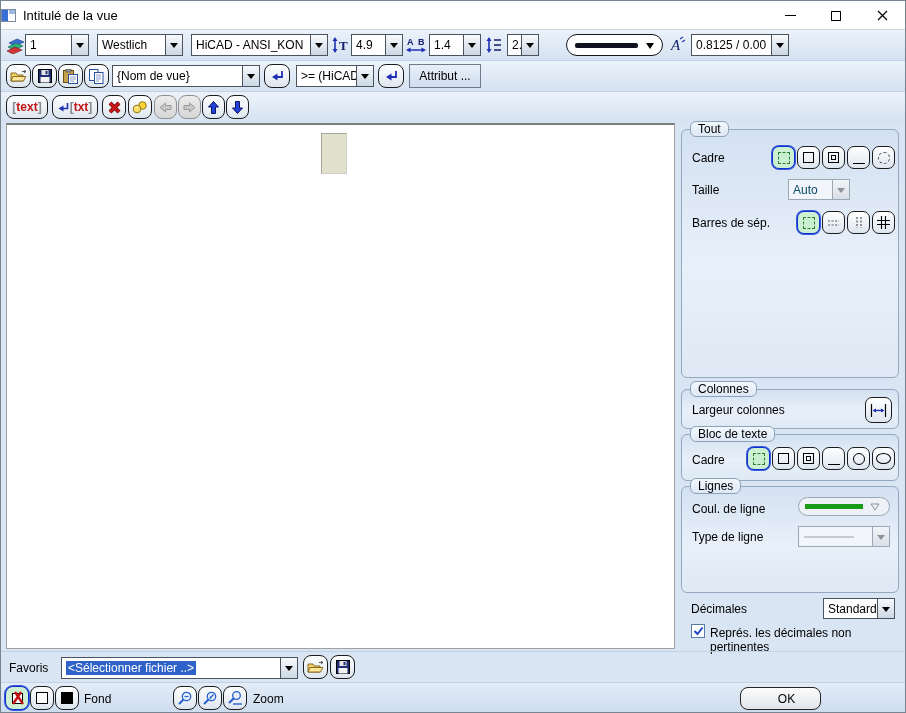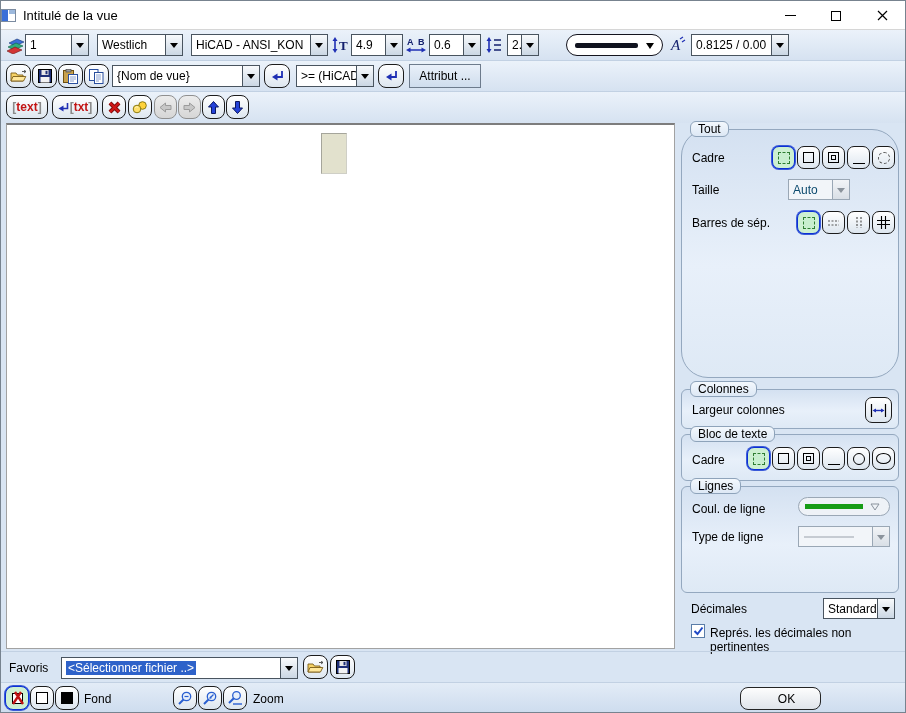--- a/index.html
+++ b/index.html
@@ -160,21 +160,21 @@
     <div class="glyph-ic" style="left:405px; top:7px;">
       <svg width="20" height="17">
         <text x="1" y="8" font-size="9" font-weight="bold" fill="#14216e">A</text>
         <text x="12" y="8" font-size="9" font-weight="bold" fill="#14216e">B</text>
         <path d="M3 13 L17 13" stroke="#1f2fb4" stroke-width="1.5"></path>
         <polygon points="0,13 4.5,10.5 4.5,15.5" fill="#1f2fb4"></polygon>
         <polygon points="20,13 15.5,10.5 15.5,15.5" fill="#1f2fb4"></polygon>
       </svg>
     </div>
     <div class="combo" style="left:428px; width:52px;">
-      <span class="txt">0.6</span>
+      <span class="txt">1.4</span>
       <span class="dd">
           <i></i>
         </span>
     </div>
     <div class="glyph-ic" style="left:485px; top:7px;">
       <svg width="16" height="16">
         <path d="M3 3 L3 13" stroke="#1f2fb4" stroke-width="1.6"></path>
         <polygon points="3,0 0.5,4 5.5,4" fill="#1f2fb4"></polygon>
         <polygon points="3,16 0.5,12 5.5,12" fill="#1f2fb4"></polygon>
         <path d="M8 3 H15 M8 8 H15 M8 13 H15" stroke="#14216e" stroke-width="1.6"></path>
@@ -313,21 +313,21 @@
       </svg>
     </div>
   </div>
 
   <div class="canvas">
     <div class="swatch"></div>
   </div>
 
   <div class="panel">
 
-    <div class="group" style="top:6px; height:249px;border-radius:27px;">
+    <div class="group" style="top:6px; height:249px;">
       <span class="gtab">Tout</span>
       <span class="lbl" style="left:10px; top:21px;">Cadre</span>
       <div class="ibtn sel" style="left:90px; top:16px; background:#cdf0d2;">
           <span class="ic-dsh"></span>
         </div>
       <div class="ibtn" style="left:115px; top:16px;">
           <span class="ic-sq"></span>
         </div>
       <div class="ibtn" style="left:140px; top:16px;">
           <span class="ic-dblq">

